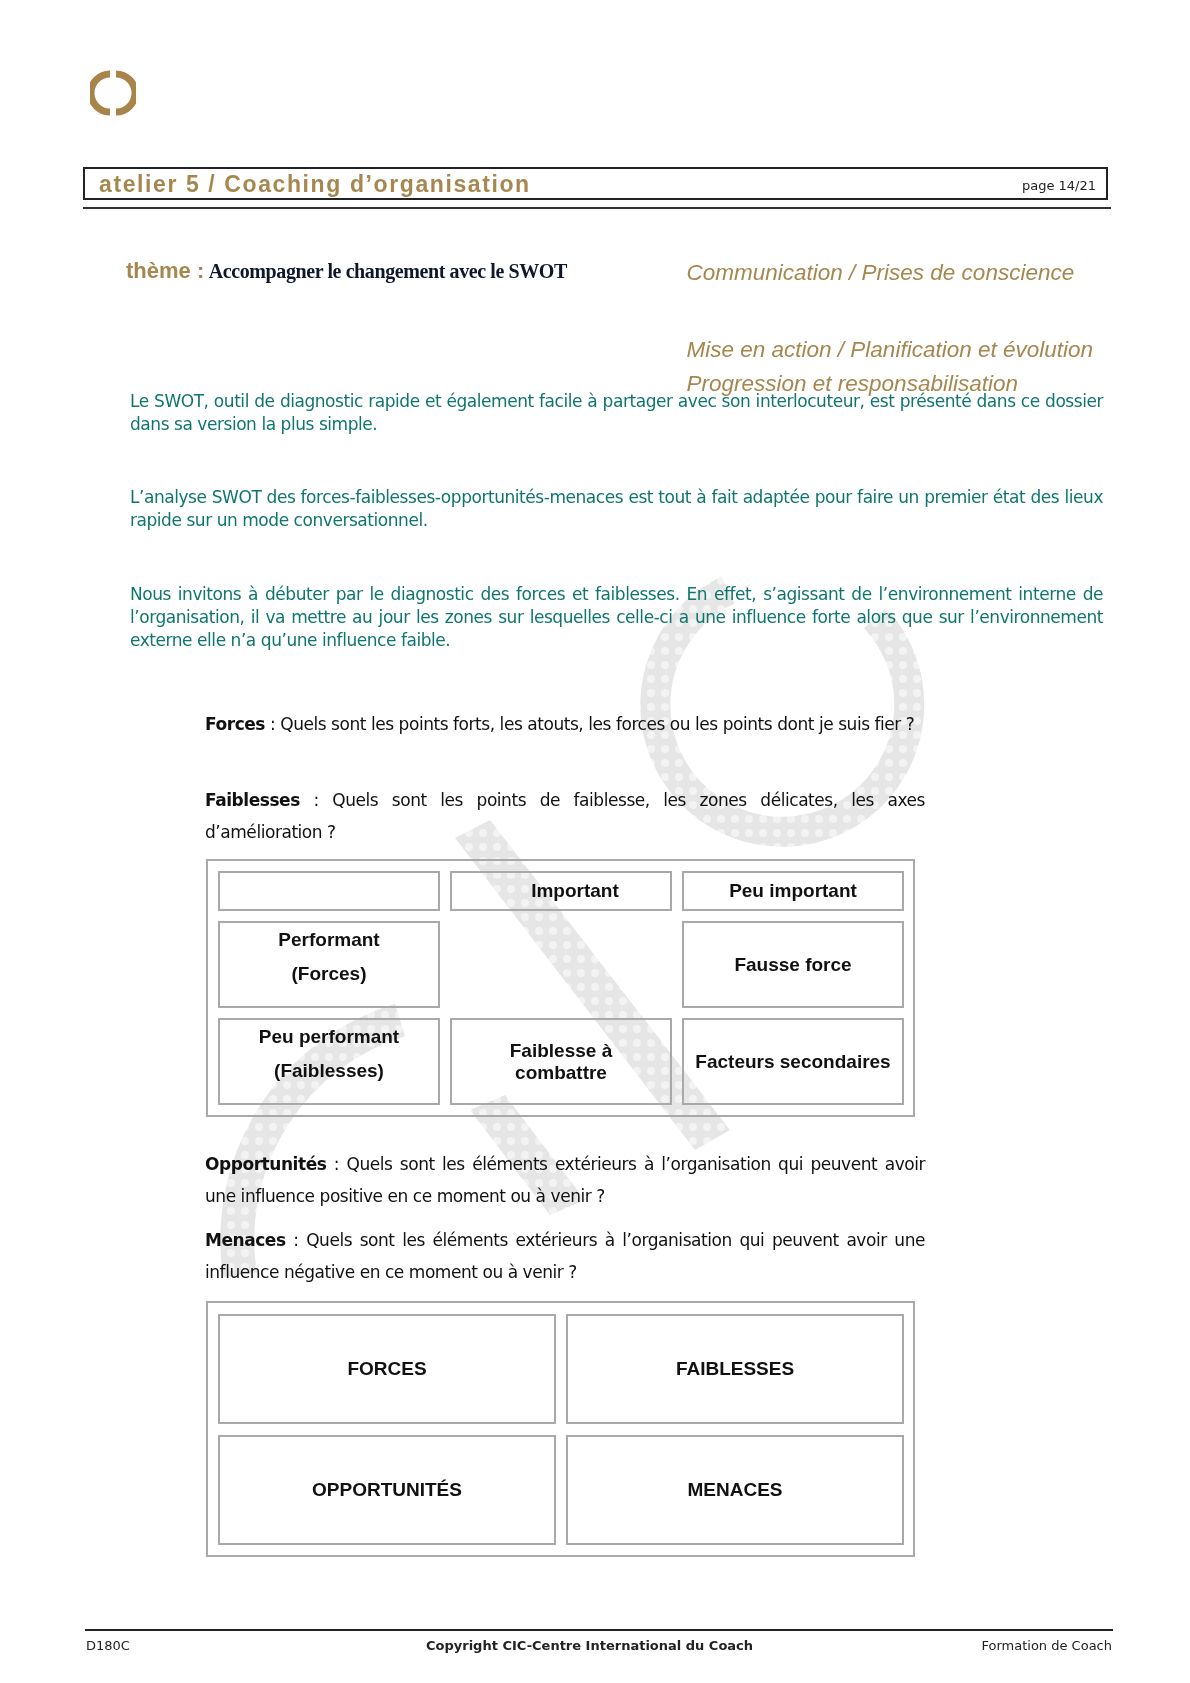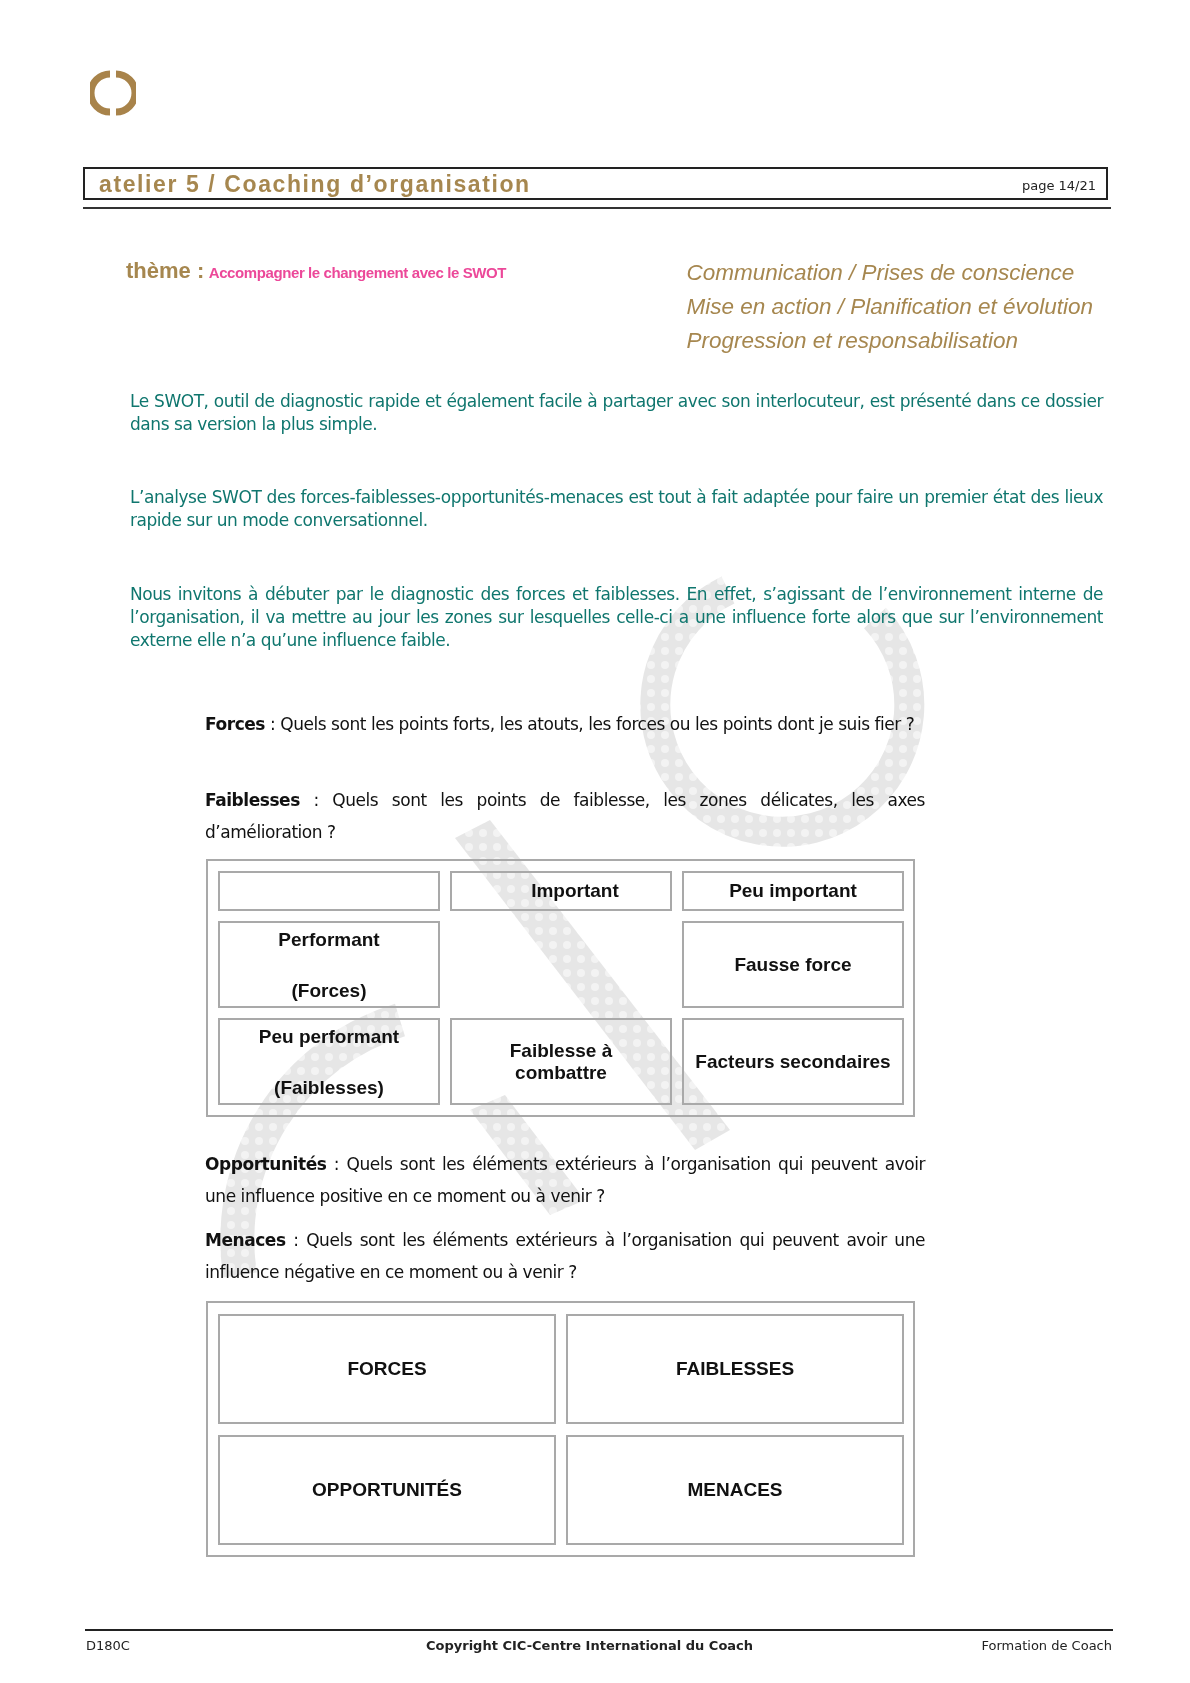--- a/index.html
+++ b/index.html
@@ -5,29 +5,29 @@
   html, body { margin:0; padding:0; background:#ffffff; }
   body { width:1190px; height:1683px; position:relative; overflow:hidden; font-family:"Liberation Sans", sans-serif; color:#000; }
   .watermark { position:absolute; left:0; top:0; width:1190px; height:1683px; pointer-events:none; z-index:0; }
   .logo { position:absolute; left:90px; top:70px; width:46px; height:46px; z-index:1; }
   .header-box { position:absolute; left:83px; top:167px; width:1025px; height:33px; border:2px solid #222; box-sizing:border-box; z-index:1;padding-left:23px; }
   .header-title { position:absolute; left:14px; top:2px; font-family:"Liberation Sans", sans-serif; font-weight:bold; font-size:23px; letter-spacing:1.6px; color:#a6874f; }
   .header-page { position:absolute; right:10px; top:9px; font-family:"DejaVu Sans", sans-serif; font-size:13px; color:#222; }
   .header-rule { position:absolute; left:83px; top:207px; width:1028px; height:2px; background:#333; z-index:1; }
   .theme-line { position:absolute; left:126px; top:258px; white-space:nowrap; z-index:1; }
   .theme-label { font-weight:bold; font-size:22px; color:#a6874f; }
-  .theme-text { font-family:Liberation Sans, sans-serif; font-weight:bold; font-size:15px; color:#ec4899; letter-spacing:-0.4px; }
+  .theme-text { font-family:Liberation Serif, serif; font-weight:bold; font-size:20px; color:#0f172a; letter-spacing:-0.4px; }
   .tags { position:absolute; right:92px; top:256px; font-style:italic; font-size:22.5px; color:#a6874f; line-height:34px; z-index:1; }
-  .tags div:nth-child(2) { margin-right:5px; }
+  .tags div:nth-child(2) { margin-right:5px;margin-top:43px; }
   .para { position:absolute; left:130px; width:973px; font-family:"DejaVu Sans", sans-serif; font-size:17px; line-height:23px; text-align:justify; color:#0f766e; letter-spacing:-0.45px; z-index:1; }
   .ind { position:absolute; left:205px; width:720px; font-family:"DejaVu Sans", sans-serif; font-size:17px; line-height:32px; text-align:justify; color:#111; letter-spacing:-0.45px; z-index:1; }
   .ind b { font-weight:bold; }
   .tbl { position:absolute; border:2px solid #a9a9a9; box-sizing:border-box; background:transparent; z-index:1; }
   .cell { position:absolute; border:2px solid #a9a9a9; box-sizing:border-box; display:flex; flex-direction:column; align-items:center; justify-content:center; text-align:center; font-weight:bold; font-size:19px; color:#111; }
-  .cell.split { justify-content:space-between; padding:6px 0 4px; }
+  .cell.split { justify-content:space-between; padding:6px 0 21px; }
   .cell2 { font-size:19px; }
   .footer-rule { position:absolute; left:85px; top:1629px; width:1028px; height:2px; background:#222; z-index:1; }
   .footer { position:absolute; top:1638px; font-family:"DejaVu Sans", sans-serif; font-size:13px; color:#222; z-index:1; }
 </style>
 </head>
 <body>
 
 <svg class="watermark" viewBox="0 0 1190 1683" xmlns="http://www.w3.org/2000/svg">
   <defs>
     <pattern id="dots" width="14" height="14" patternUnits="userSpaceOnUse">

